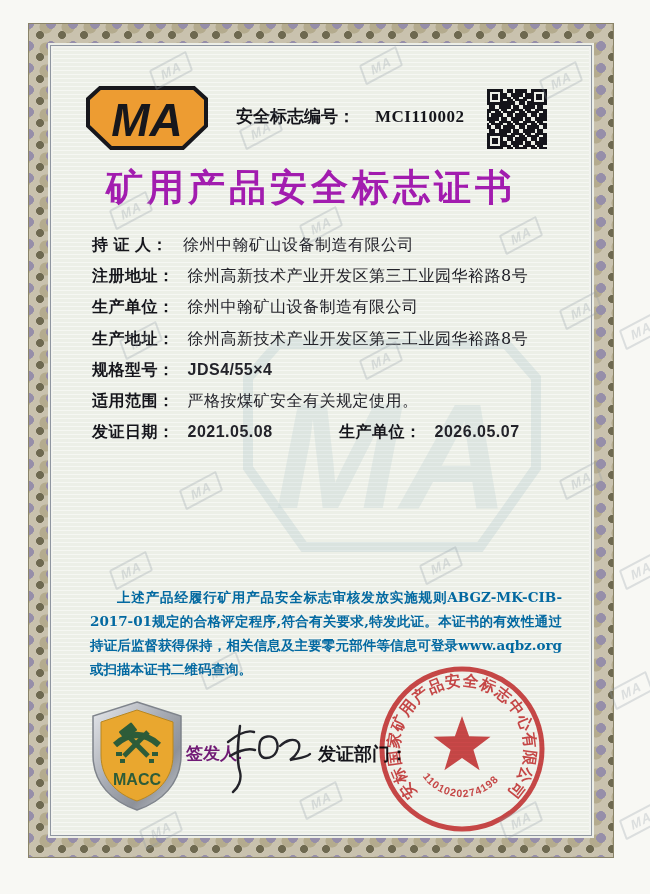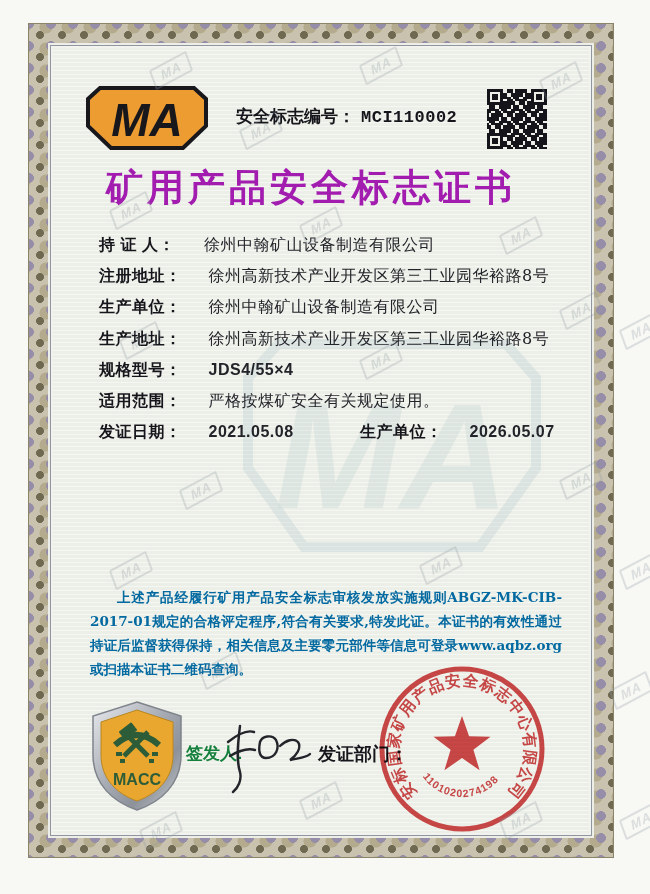--- a/index.html
+++ b/index.html
@@ -36,55 +36,55 @@
     border:2px solid rgba(145,155,165,.28);
     font-weight:bold; font-style:italic; font-size:13px;
     padding:1px 8px; transform:rotate(-28deg) skewX(-8deg);
     letter-spacing:1px; border-radius:2px; pointer-events:none;
   }
   .wm-big { position:absolute; left:242px; top:338px; opacity:.55; pointer-events:none; }
 
   
   .ma-logo { position:absolute; left:86px; top:86px; }
   .certno { position:absolute; left:236px; top:105px; font-size:17px; font-weight:bold; color:#15151b; white-space:nowrap; }
-  .certno .num { font-family:Liberation Mono, monospace; font-weight:bold; margin-left:6px; letter-spacing:.5px; }
+  .certno .num { font-family:Liberation Serif, serif; font-weight:bold; margin-left:20px; letter-spacing:.5px; }
   .qr {
     position:absolute; left:487px; top:89px; width:60px; height:60px;
     background:
       repeating-conic-gradient(#14141a 0 25%, rgba(0,0,0,0) 0 50%) 0 0 / 8px 8px,
       repeating-conic-gradient(rgba(0,0,0,0) 0 25%, #14141a 0 50%) 2px 4px / 12px 12px, #eceee7;
   }
   .finder { position:absolute; width:16px; height:16px; border:3px solid #14141a; background:#eceee7; }
   .finder::after { content:""; position:absolute; left:2px; top:2px; width:6px; height:6px; background:#14141a; }
   .f-tl { left:0; top:0; } .f-tr { right:0; top:0; } .f-bl { left:0; bottom:0; }
 
   .title {
     position:absolute; left:50px; top:163px; width:522px; text-align:center;
     font-family:"Liberation Serif", serif; font-weight:900;
     font-size:37px; color:#a21caf; letter-spacing:4px; white-space:nowrap;
   }
 
   
   .rows { position:absolute; left:92px; top:229px; width:470px; }
   .row { height:31.2px; line-height:31.2px; white-space:nowrap; font-size:16px; }
-  .lbl { display:inline-block; min-width:78px; font-weight:bold; color:#15151b; letter-spacing:.5px;margin-left:7px; }
-  .val { font-family:"DejaVu Serif", serif; color:#23232a; margin-left:27px; letter-spacing:.5px; }
+  .lbl { display:inline-block; min-width:78px; font-weight:bold; color:#15151b; letter-spacing:.5px; }
+  .val { font-family:"DejaVu Serif", serif; color:#23232a; margin-left:13px; letter-spacing:.5px; }
   .val-latin { font-family:"Liberation Sans", sans-serif; font-weight:bold;text-align:center; }
   .pair2 { margin-left:62px; }
 
   
   .statement {
     position:absolute; left:90px; top:585px; width:472px;
     font-family:"DejaVu Serif", serif; font-size:13.5px; font-weight:bold;
     color:#0369a1; line-height:1.78; text-indent:2em; text-align:justify;
   }
 
   
   .macc { position:absolute; left:84px; top:699px; }
-  .signer { position:absolute; left:186px; top:742px; font-size:17px; font-weight:bold; color:#15803d; }
+  .signer { position:absolute; left:186px; top:742px; font-size:17px; font-weight:bold; color:#701a75; }
   .signature { position:absolute; left:224px; top:712px; }
   .dept { position:absolute; left:318px; top:742px; font-size:18px; font-weight:bold; color:#15151b; }
   .stamp { position:absolute; left:376px; top:663px; mix-blend-mode:multiply; opacity:.92; }
 </style>
 </head>
 <body>
 
 <div class="page">
 
   <div class="frame"></div>

